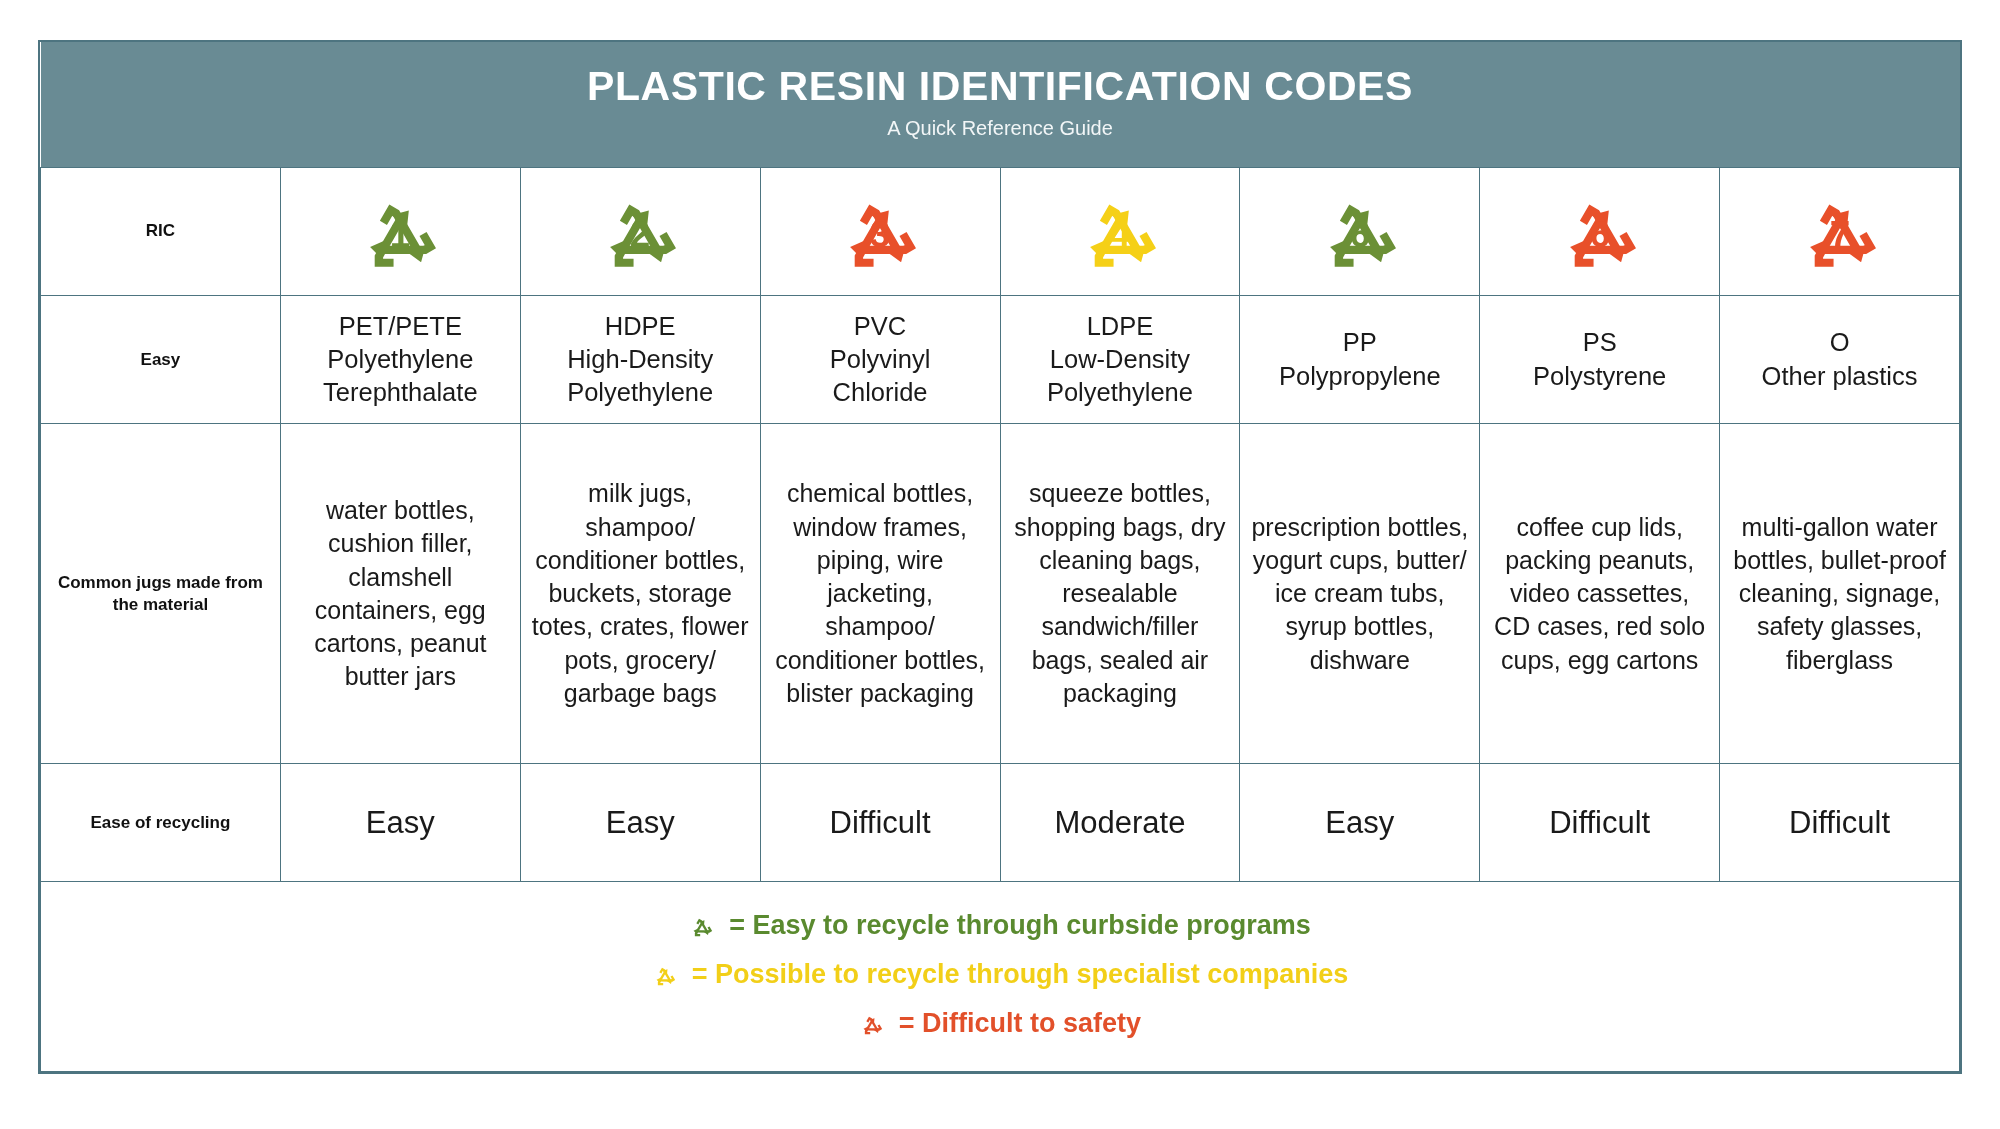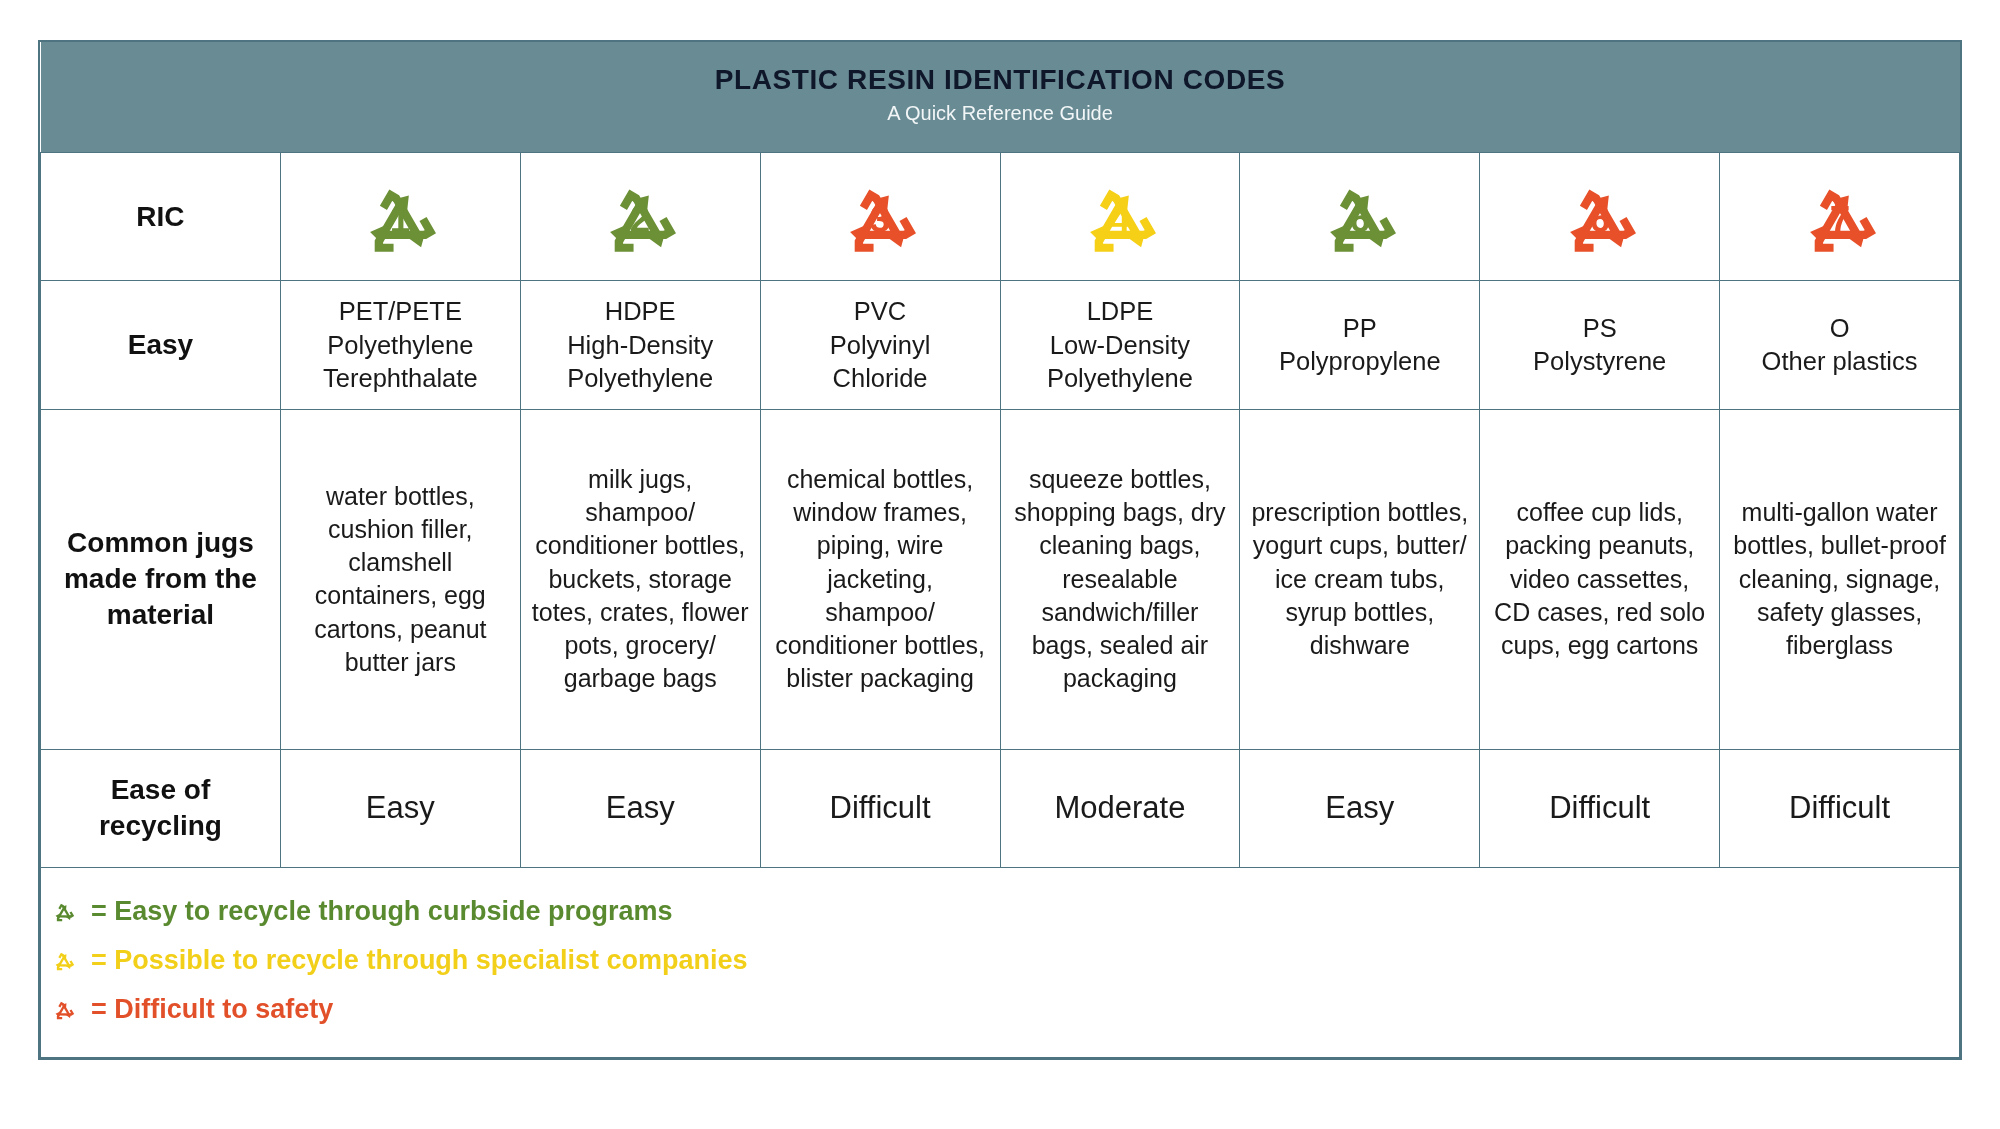--- a/index.html
+++ b/index.html
@@ -27,22 +27,22 @@
     table-layout: fixed;
   }
   
   .banner-cell {
     background: #698b94;
     padding: 22px 10px 26px 10px;
     text-align: center;
     border: none;
   }
   .banner-title {
-    color: #0f172a;
-    font-size: 28px;
+    color: #ffffff;
+    font-size: 41px;
     font-weight: bold;
     letter-spacing: 0.6px;
     line-height: 1.12;
     white-space: nowrap;
   }
   .banner-subtitle {
     color: #f2f6f7;
     font-size: 20px;
     font-weight: normal;
     line-height: 1.25;
@@ -51,21 +51,21 @@
   }
   
   td, th {
     border: 1.6px solid #4d7480;
     vertical-align: middle;
     text-align: center;
     background: #ffffff;
   }
   .row-label {
     width: 243px;
-    font-size: 28px;
+    font-size: 17px;
     font-weight: bold;
     color: #111111;
     line-height: 1.3;
     padding: 10px 14px;
     text-align: center;
   }
   .data-cell {
     font-size: 25px;
     color: #1a1a1a;
     line-height: 1.28;
@@ -89,20 +89,21 @@
     background: #ffffff;
   }
   .legend-line {
     font-size: 27px;
     font-weight: bold;
     line-height: 1.0;
     margin-bottom: 22px;
     white-space: nowrap;
     display: flex;
     align-items: center;
+    justify-content: center;
     gap: 14px;
   }
   .legend-line:last-child { margin-bottom: 0; }
   .legend-glyph { display: inline-block; vertical-align: middle; }
   .lg-green { color: #5a8a2f; }
   .lg-yellow { color: #f2cf18; }
   .lg-red { color: #e2502a; }
 </style>
 </head>
 <body>

